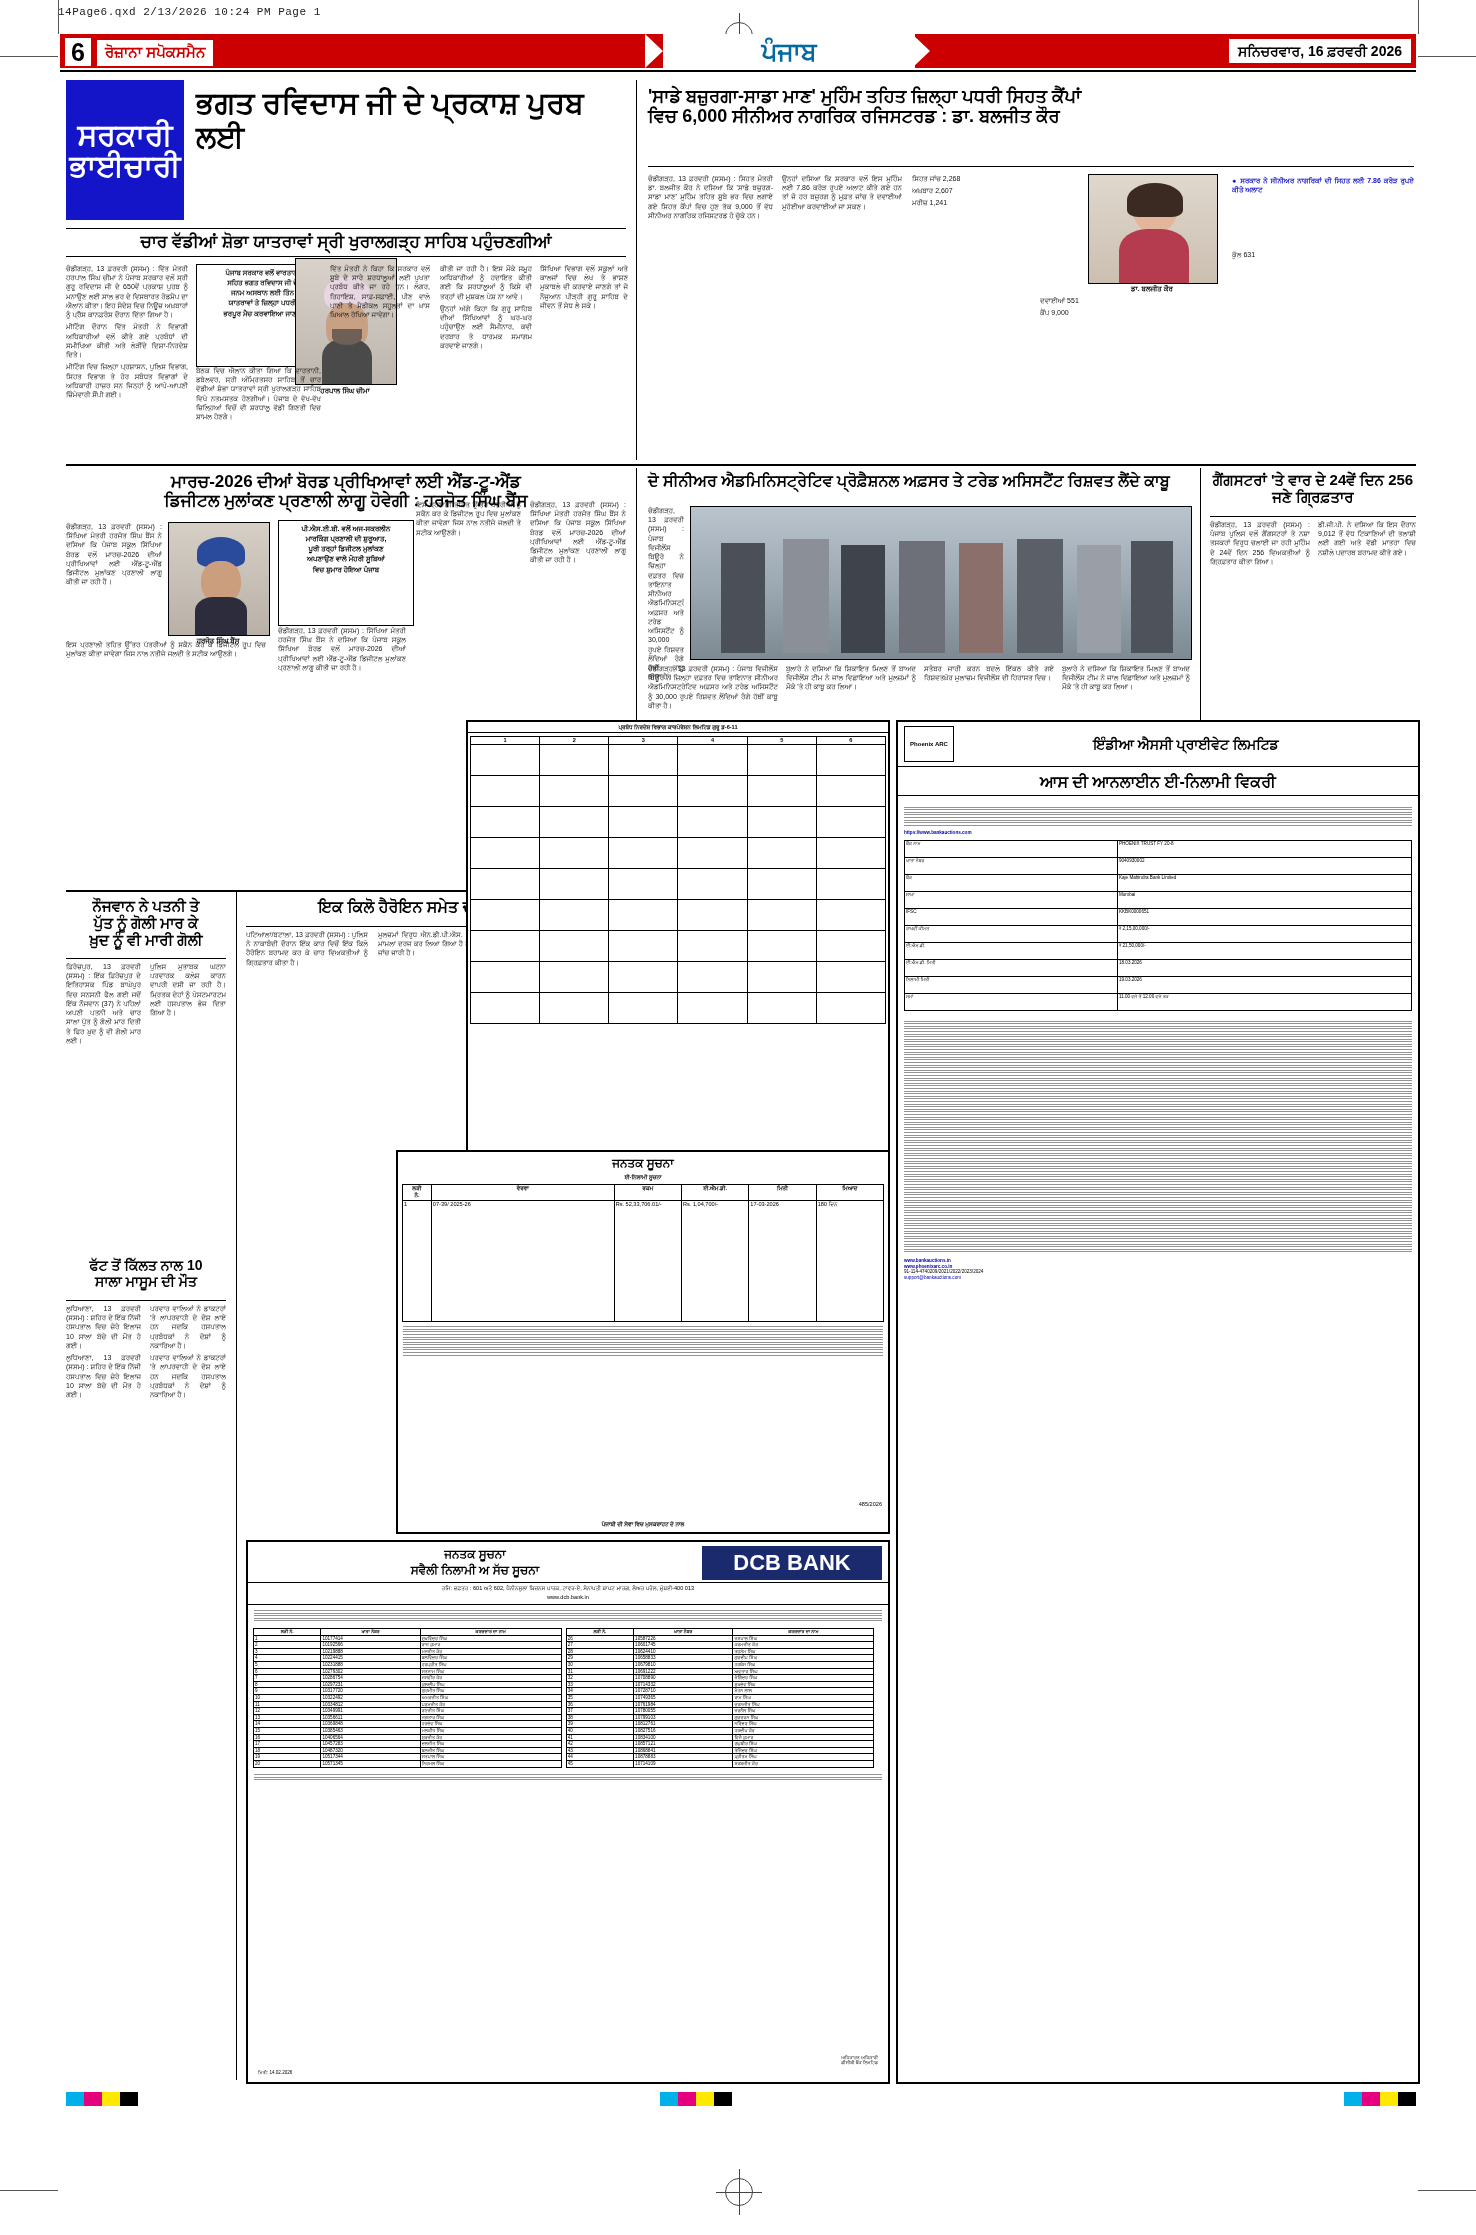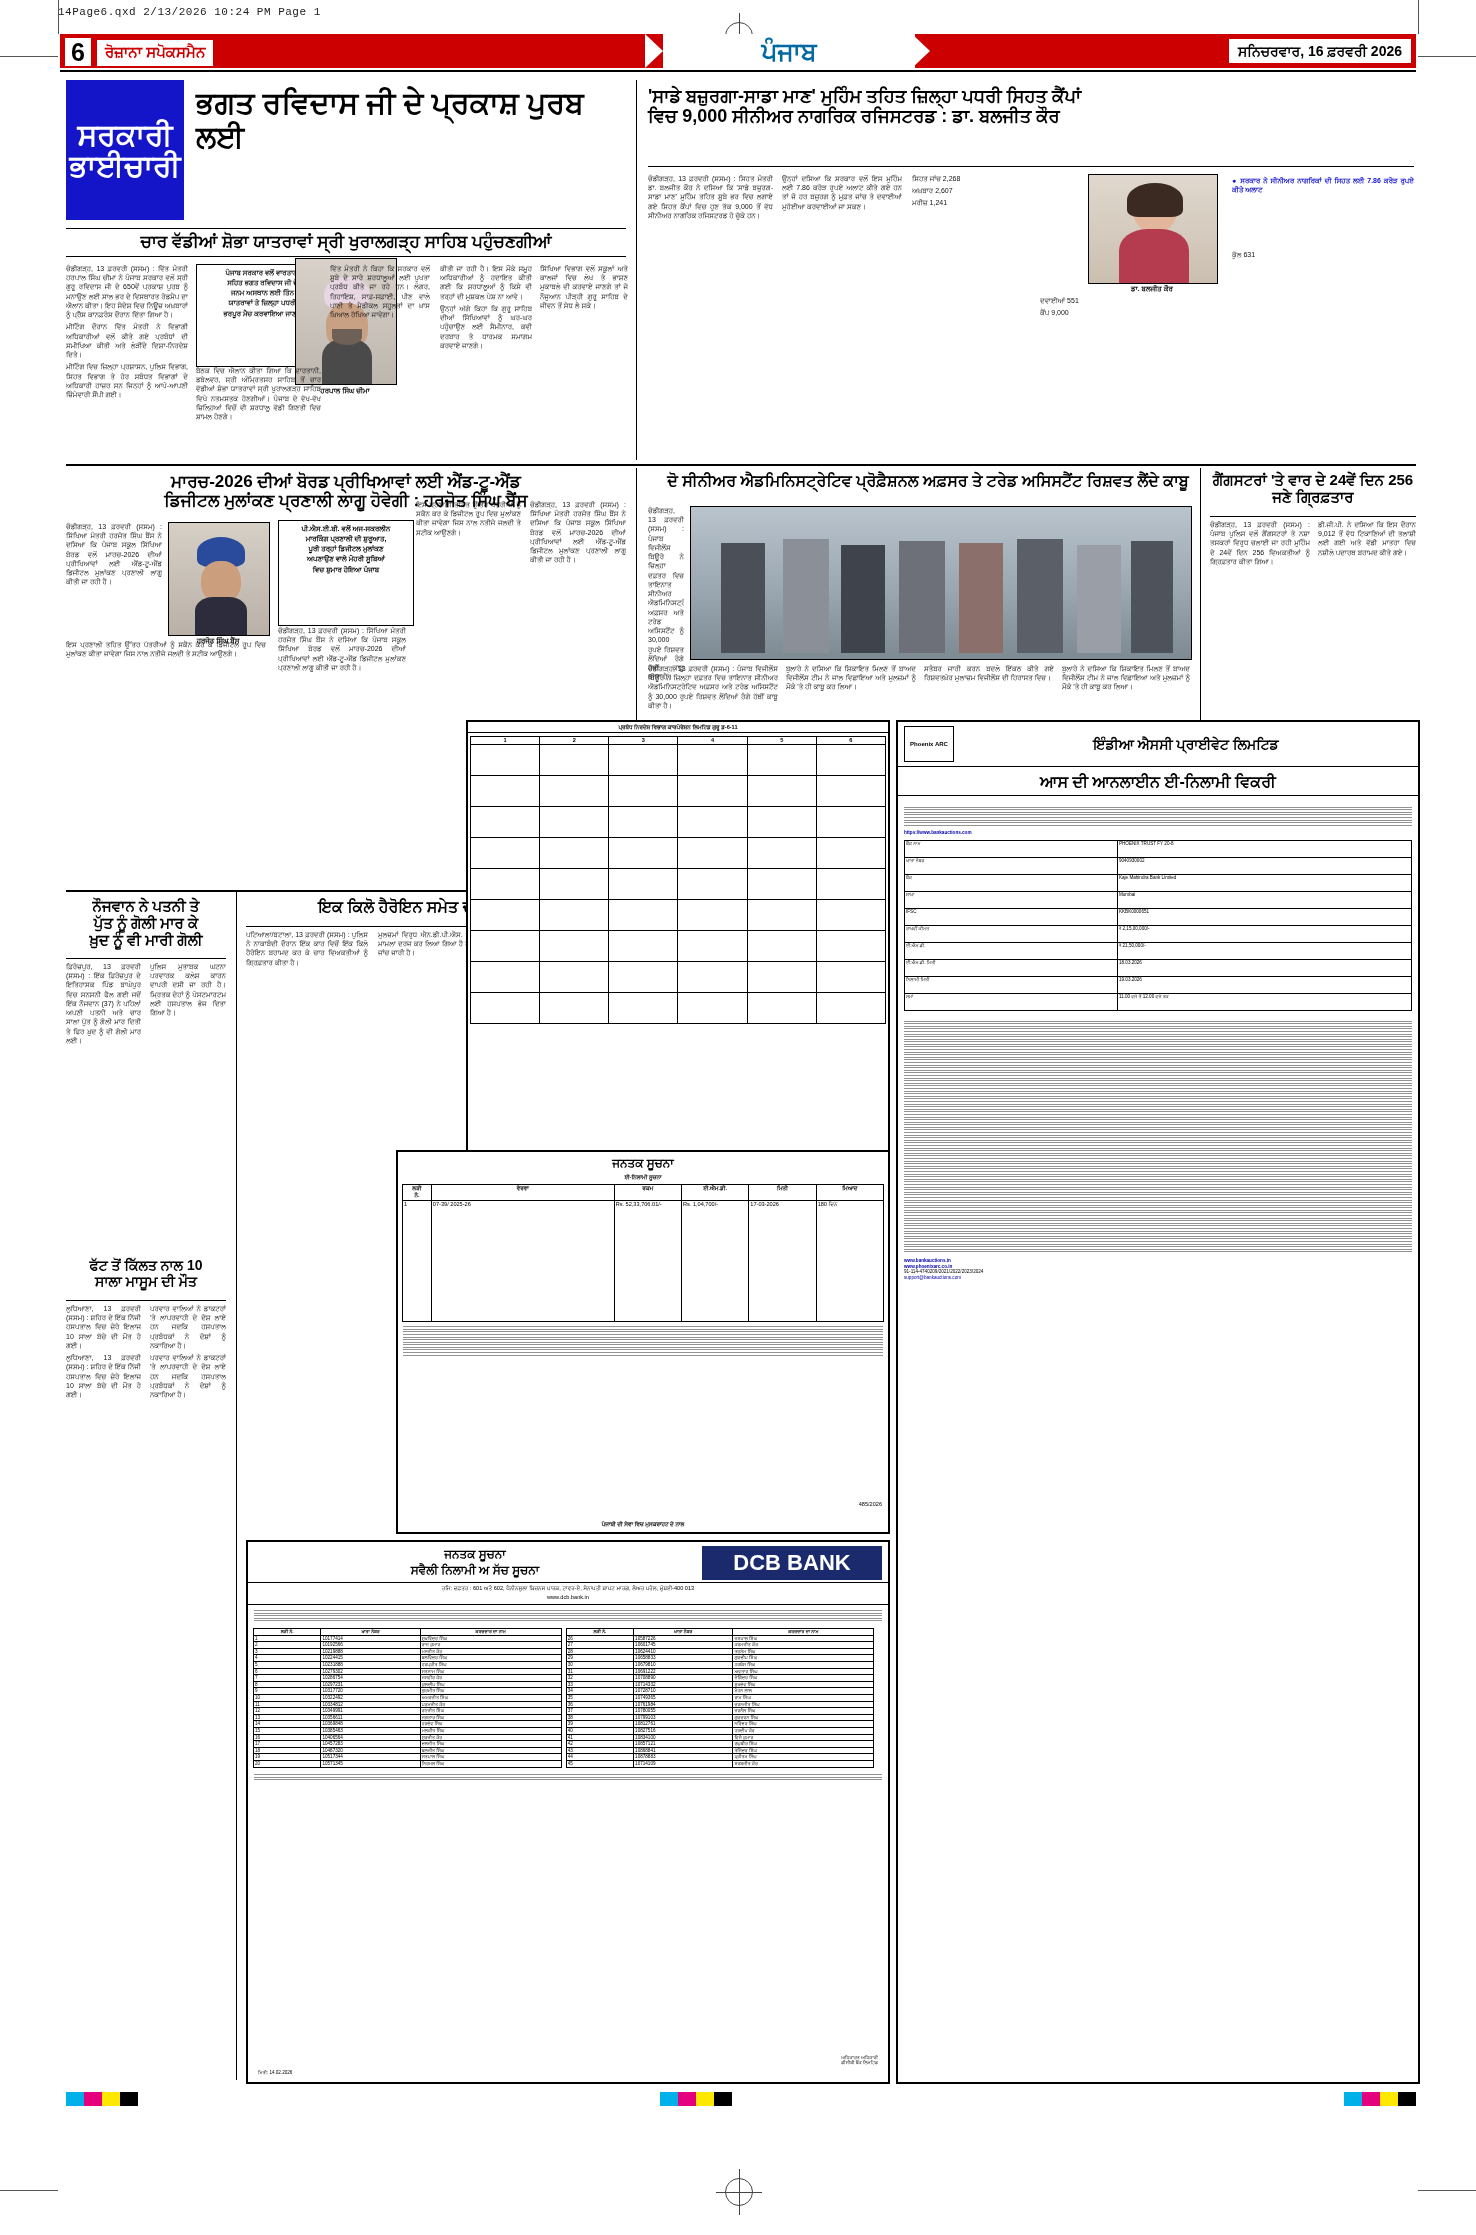--- a/index.html
+++ b/index.html
@@ -145,21 +145,21 @@
     <p>ਉਨ੍ਹਾਂ ਅੱਗੇ ਕਿਹਾ ਕਿ ਗੁਰੂ ਸਾਹਿਬ ਦੀਆਂ ਸਿੱਖਿਆਵਾਂ ਨੂੰ ਘਰ-ਘਰ ਪਹੁੰਚਾਉਣ ਲਈ ਸੈਮੀਨਾਰ, ਕਵੀ ਦਰਬਾਰ ਤੇ ਧਾਰਮਕ ਸਮਾਗਮ ਕਰਵਾਏ ਜਾਣਗੇ।</p>
   </div>
   <div class="col tiny" style="left:540px;top:264px;width:88px;height:190px;">
     <p>ਸਿੱਖਿਆ ਵਿਭਾਗ ਵਲੋਂ ਸਕੂਲਾਂ ਅਤੇ ਕਾਲਜਾਂ ਵਿਚ ਲੇਖ ਤੇ ਭਾਸ਼ਣ ਮੁਕਾਬਲੇ ਵੀ ਕਰਵਾਏ ਜਾਣਗੇ ਤਾਂ ਜੋ ਨੌਜੁਆਨ ਪੀੜ੍ਹੀ ਗੁਰੂ ਸਾਹਿਬ ਦੇ ਜੀਵਨ ਤੋਂ ਸੇਧ ਲੈ ਸਕੇ।</p>
   </div>
 
   <div class="vrule" style="left:636px;top:80px;height:380px;"></div>
 
   <div class="head-main" style="left:648px;top:86px;width:766px;font-size:18px;text-align:left;">
     <div>'ਸਾਡੇ ਬਜ਼ੁਰਗਾ-ਸਾਡਾ ਮਾਣ' ਮੁਹਿੰਮ ਤਹਿਤ ਜ਼ਿਲ੍ਹਾ ਪਧਰੀ ਸਿਹਤ ਕੈਂਪਾਂ</div>
-    <div>ਵਿਚ 9,000 ਸੀਨੀਅਰ ਨਾਗਰਿਕ ਰਜਿਸਟਰਡ : ਡਾ. ਬਲਜੀਤ ਕੌਰ</div>
+    <div>ਵਿਚ 6,000 ਸੀਨੀਅਰ ਨਾਗਰਿਕ ਰਜਿਸਟਰਡ : ਡਾ. ਬਲਜੀਤ ਕੌਰ</div>
   </div>
   <div class="hrule" style="left:648px;top:166px;width:766px;"></div>
 
   <div class="photo" style="left:1088px;top:174px;width:128px;height:108px;">
     <div class="ph-sky" style="background:linear-gradient(#e0d8ce,#cbbfb0);"></div>
     <div style="position:absolute;left:44px;top:14px;width:44px;height:44px;background:#e3b59a;border-radius:50%;"></div>
     <div style="position:absolute;left:38px;top:8px;width:56px;height:34px;background:#3a2a22;border-radius:50% 50% 20% 20%;"></div>
     <div style="position:absolute;left:30px;top:54px;width:70px;height:54px;background:#b53b4f;border-radius:40% 40% 0 0;"></div>
   </div>
   <div class="tiny" style="position:absolute;left:1088px;top:284px;width:128px;text-align:center;font-weight:bold;">ਡਾ. ਬਲਜੀਤ ਕੌਰ</div>
@@ -224,21 +224,21 @@
   </div>
   <div class="col tiny" style="left:416px;top:500px;width:105px;height:380px;">
     <p>ਇਸ ਪ੍ਰਣਾਲੀ ਤਹਿਤ ਉੱਤਰ ਪੱਤਰੀਆਂ ਨੂੰ ਸਕੈਨ ਕਰ ਕੇ ਡਿਜੀਟਲ ਰੂਪ ਵਿਚ ਮੁਲਾਂਕਣ ਕੀਤਾ ਜਾਵੇਗਾ ਜਿਸ ਨਾਲ ਨਤੀਜੇ ਜਲਦੀ ਤੇ ਸਟੀਕ ਆਉਣਗੇ।</p>
   </div>
   <div class="col tiny" style="left:530px;top:500px;width:96px;height:380px;">
     <p>ਚੰਡੀਗੜ੍ਹ, 13 ਫ਼ਰਵਰੀ (ਸਸਮ) : ਸਿੱਖਿਆ ਮੰਤਰੀ ਹਰਜੋਤ ਸਿੰਘ ਬੈਂਸ ਨੇ ਦਸਿਆ ਕਿ ਪੰਜਾਬ ਸਕੂਲ ਸਿੱਖਿਆ ਬੋਰਡ ਵਲੋਂ ਮਾਰਚ-2026 ਦੀਆਂ ਪ੍ਰੀਖਿਆਵਾਂ ਲਈ ਐਂਡ-ਟੂ-ਐਂਡ ਡਿਜੀਟਲ ਮੁਲਾਂਕਣ ਪ੍ਰਣਾਲੀ ਲਾਗੂ ਕੀਤੀ ਜਾ ਰਹੀ ਹੈ।</p>
   </div>
 
   <div class="vrule" style="left:636px;top:468px;height:440px;"></div>
 
-  <div class="head-main" style="left:648px;top:472px;width:560px;font-size:16px;text-align:center;">ਦੋ ਸੀਨੀਅਰ ਐਡਮਿਨਿਸਟ੍ਰੇਟਿਵ ਪ੍ਰੋਫ਼ੈਸ਼ਨਲ ਅਫ਼ਸਰ ਤੇ ਟਰੇਡ ਅਸਿਸਟੈਂਟ ਰਿਸ਼ਵਤ ਲੈਂਦੇ ਕਾਬੂ</div>
+  <div class="head-main" style="left:648px;top:472px;width:560px;font-size:16px;">ਦੋ ਸੀਨੀਅਰ ਐਡਮਿਨਿਸਟ੍ਰੇਟਿਵ ਪ੍ਰੋਫ਼ੈਸ਼ਨਲ ਅਫ਼ਸਰ ਤੇ ਟਰੇਡ ਅਸਿਸਟੈਂਟ ਰਿਸ਼ਵਤ ਲੈਂਦੇ ਕਾਬੂ</div>
 
   <div class="photo" style="left:690px;top:506px;width:500px;height:152px;">
     <div class="ph-sky" style="background:linear-gradient(#b9c4cd 0%,#9aa6b0 55%,#7d8a92 100%);"></div>
     <div style="position:absolute;left:30px;top:36px;width:44px;height:110px;background:#4a4f58;"></div>
     <div style="position:absolute;left:92px;top:32px;width:46px;height:114px;background:#8b8f97;"></div>
     <div style="position:absolute;left:150px;top:38px;width:44px;height:108px;background:#3f444c;"></div>
     <div style="position:absolute;left:208px;top:34px;width:46px;height:112px;background:#6d7079;"></div>
     <div style="position:absolute;left:268px;top:36px;width:44px;height:110px;background:#8a6f6a;"></div>
     <div style="position:absolute;left:326px;top:32px;width:46px;height:114px;background:#5a5f68;"></div>
     <div style="position:absolute;left:386px;top:38px;width:44px;height:108px;background:#9a9ea6;"></div>

